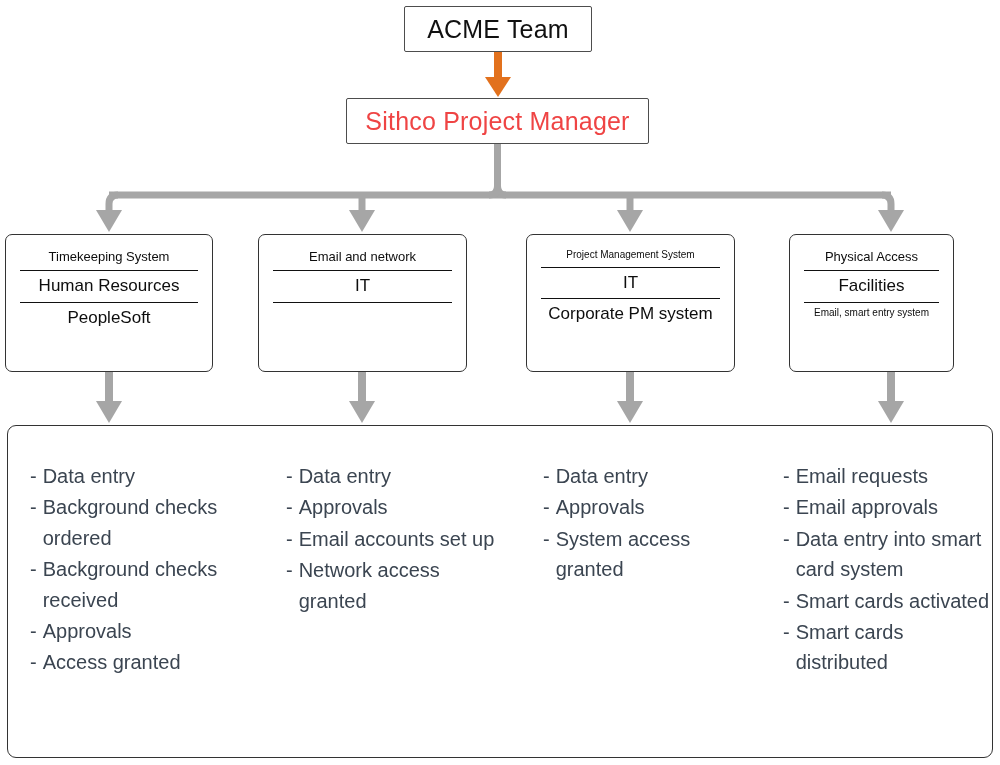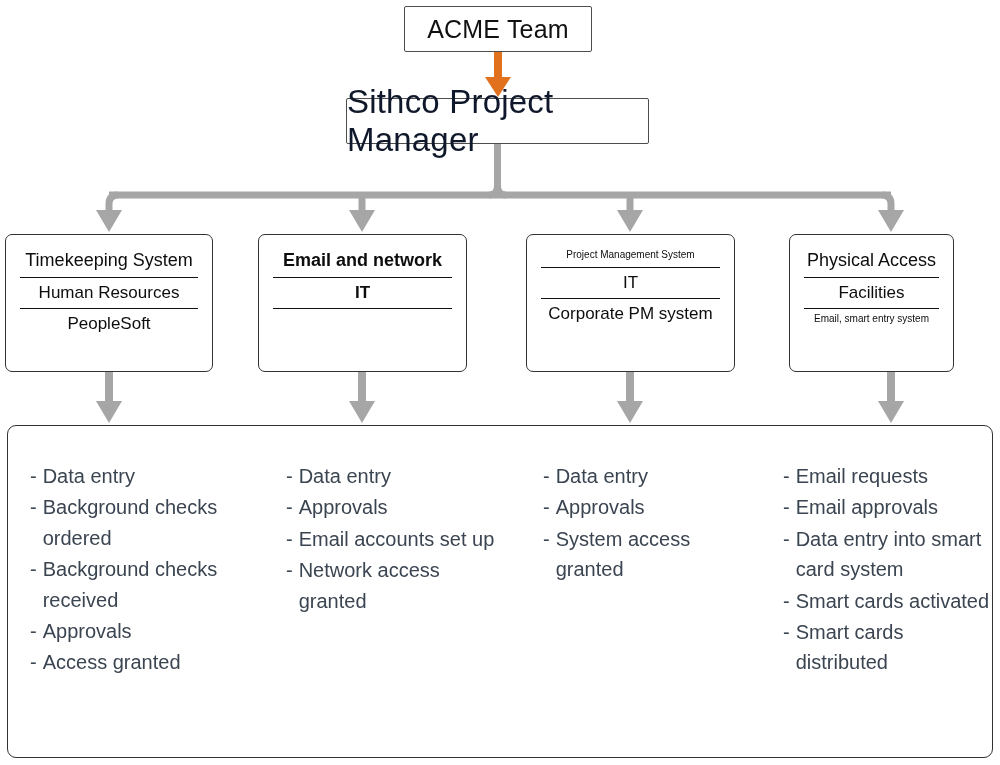--- a/index.html
+++ b/index.html
@@ -47,23 +47,23 @@
     font-size: 25px;
     letter-spacing: 0.2px;
     color: #111111;
   }
   #pm-box {
     left: 346px; top: 98px;
     width: 303px; height: 46px;
     border-radius: 2px;
   }
   #pm-box .node-label {
-    font-size: 33px;
+    font-size: 25px;
     letter-spacing: 0.2px;
-    color: #0f172a;
+    color: #ef4444;
   }
   
   .sys-box {
     position: absolute;
     top: 234px;
     height: 138px;
     background: #ffffff;
     border: 1.6px solid #333333;
     border-radius: 7px;
     box-sizing: border-box;
@@ -71,21 +71,21 @@
   }
   .sys-row {
     text-align: center;
     color: #0d0d0d;
     line-height: 1.25;
     padding: 4px 2px 5px 2px;
   }
   .sys-row.divided {
     border-bottom: 1.7px solid #111111;
   }
-  .sys-row.r1 { font-size: 18px; }
+  .sys-row.r1 { font-size: 13px; }
   .sys-row.r2 { font-size: 17px; }
   .sys-row.r3 { font-size: 17px; }
   .sys-row.small { font-size: 10px; }
   
   #manual-box {
     position: absolute;
     left: 7px; top: 425px;
     width: 986px; height: 333px;
     background: #ffffff;
     border: 1.6px solid #333333;
@@ -169,21 +169,21 @@
   <div class="node-box" id="pm-box">
     <span class="node-label">Sithco Project Manager</span>
   </div>
 
   <div class="sys-box" id="sys-box-0" style="left:5px;  width:208px;">
     <div class="sys-row divided r1">Timekeeping System</div>
     <div class="sys-row divided r2">Human Resources</div>
     <div class="sys-row r3">PeopleSoft</div>
   </div>
 
-  <div class="sys-box" id="sys-box-1" style="left:258px; width:209px;font-weight:bold;">
+  <div class="sys-box" id="sys-box-1" style="left:258px; width:209px;">
     <div class="sys-row divided r1">Email and network</div>
     <div class="sys-row divided r2">IT</div>
   </div>
 
   <div class="sys-box" id="sys-box-2" style="left:526px; width:209px;">
     <div class="sys-row divided r1 small">Project Management System</div>
     <div class="sys-row divided r2">IT</div>
     <div class="sys-row r3">Corporate PM system</div>
   </div>
 

